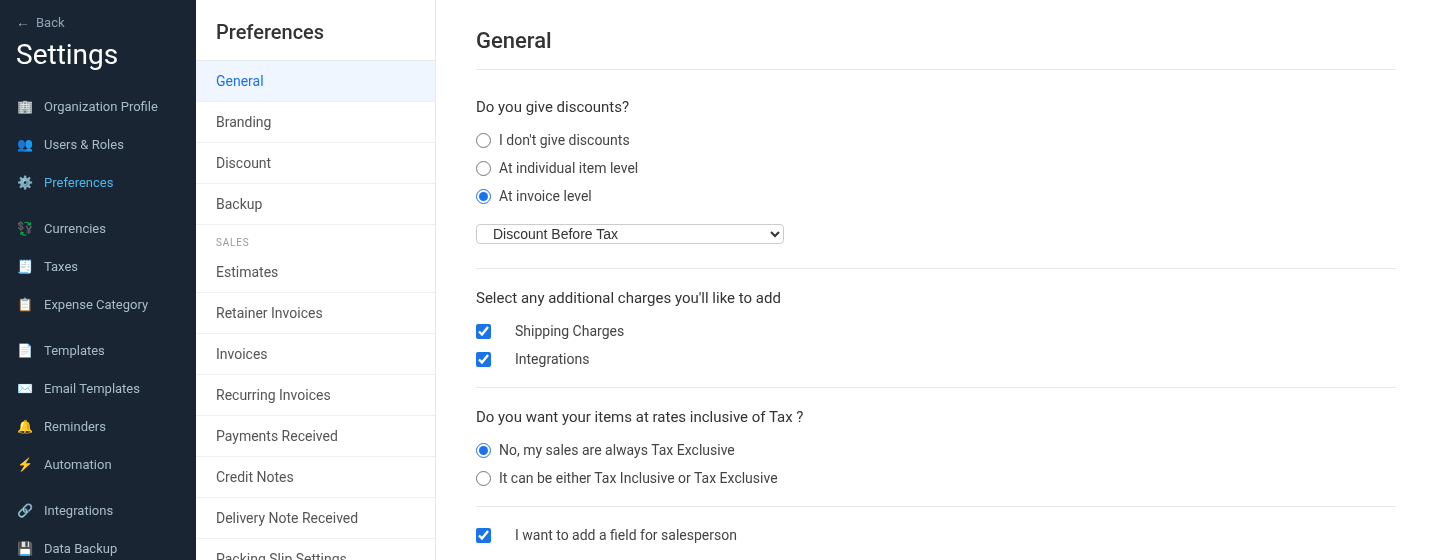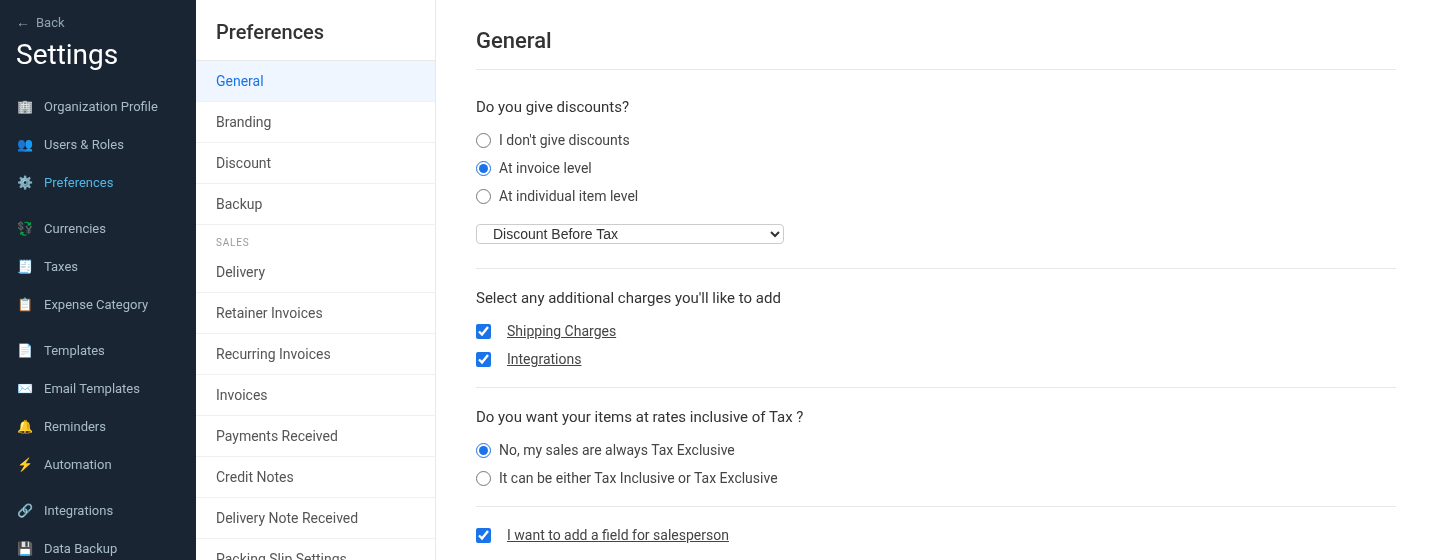--- a/index.html
+++ b/index.html
@@ -122,25 +122,24 @@
       appearance: auto;
       cursor: pointer;
       margin-top: 4px;
       margin-bottom: 4px;
     }
 
     .section-divider { height: 1px; background: #e8e8e8; margin: 20px 0; }
 
     .checkbox-group { display: flex; flex-direction: column; gap: 12px; margin-top: 12px; }
     .checkbox-option {
-      display: flex; align-items: center; gap: 16px;
+      display: flex; align-items: center; gap: 24px;
       font-size: 14px;
       color: #444;
       cursor: pointer;
-      text-decoration: underline;
     }
     .checkbox-option input[type="checkbox"] { accent-color: #1a73e8; width: 15px; height: 15px; cursor: pointer; }
   </style>
 </head>
 <body>
 
 <nav class="left-sidebar">
   <div class="back-link">
     <span class="back-arrow">←</span>
     <span>Back</span>
@@ -209,30 +208,30 @@
     <span>Branding</span>
   </div>
   <div class="pref-item">
     <span>Discount</span>
   </div>
   <div class="pref-item">
     <span>Backup</span>
   </div>
   <div class="pref-section-label">SALES</div>
   <div class="pref-item">
-    <span>Delivery</span>
+    <span>Estimates</span>
   </div>
   <div class="pref-item">
     <span>Retainer Invoices</span>
   </div>
   <div class="pref-item">
+    <span>Invoices</span>
+  </div>
+  <div class="pref-item">
     <span>Recurring Invoices</span>
-  </div>
-  <div class="pref-item">
-    <span>Invoices</span>
   </div>
   <div class="pref-item">
     <span>Payments Received</span>
   </div>
   <div class="pref-item">
     <span>Credit Notes</span>
   </div>
   <div class="pref-item">
     <span>Delivery Note Received</span>
   </div>
@@ -245,26 +244,26 @@
   <h1 class="main-title">General</h1>
 
   <div>
     <p class="section-question">Do you give discounts?</p>
     <div class="radio-group">
       <label class="radio-option">
         <input type="radio" name="discount" style="">
         <span>I don't give discounts</span>
       </label>
       <label class="radio-option">
+        <input type="radio" name="discount" style="">
+        <span>At individual item level</span>
+      </label>
+      <label class="radio-option">
         <input type="radio" name="discount" checked="" style="">
         <span>At invoice level</span>
-      </label>
-      <label class="radio-option">
-        <input type="radio" name="discount" style="">
-        <span>At individual item level</span>
       </label>
     </div>
     <select class="dropdown-select">
       <option value="before-tax" selected="">Discount Before Tax</option>
       <option value="after-tax">Discount After Tax</option>
     </select>
   </div>
 
   <div class="section-divider"></div>
 

